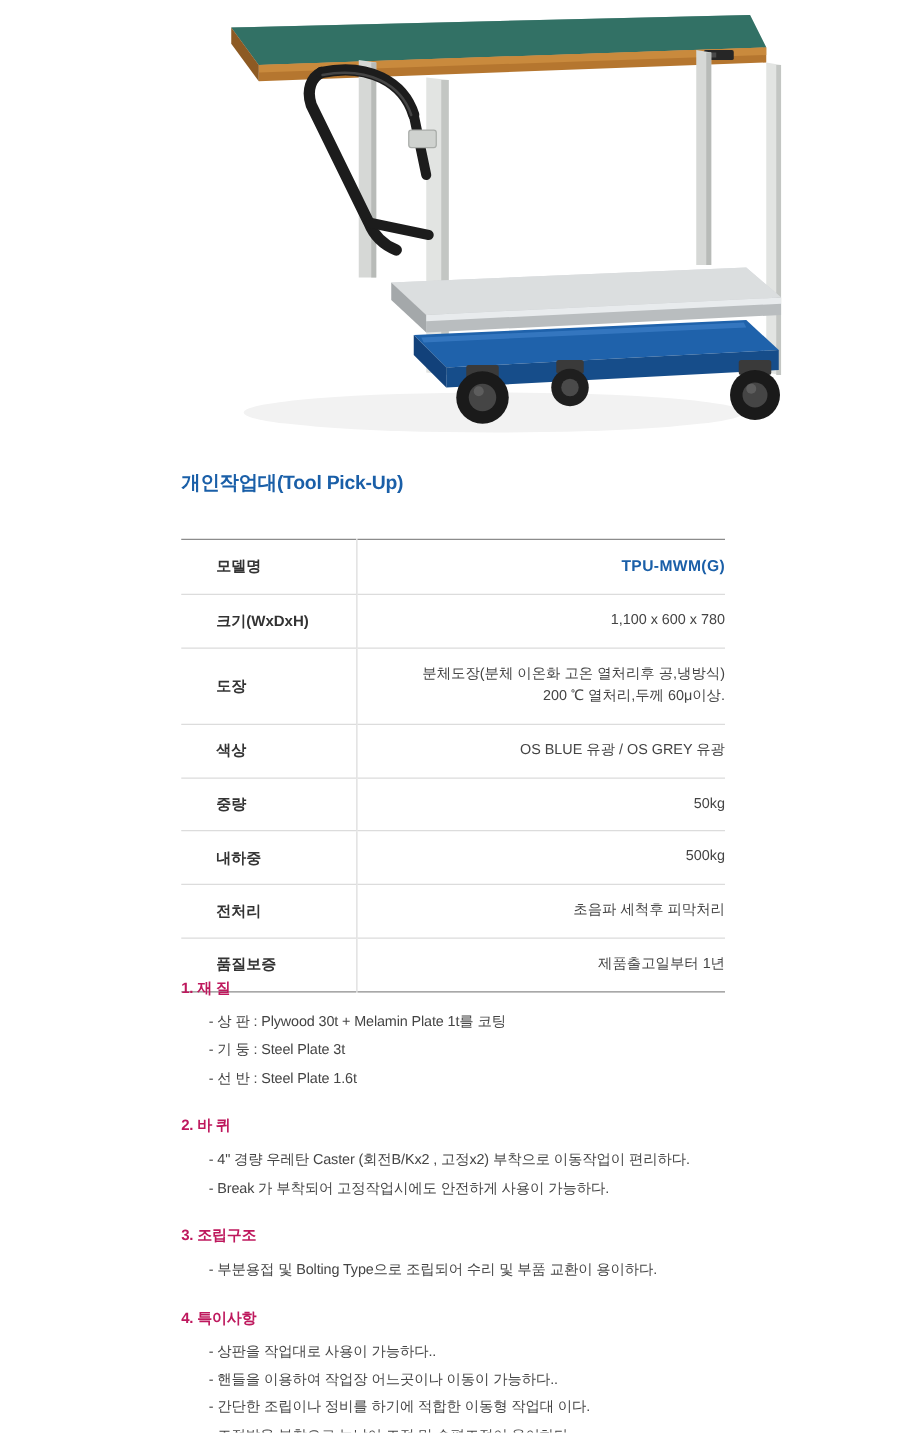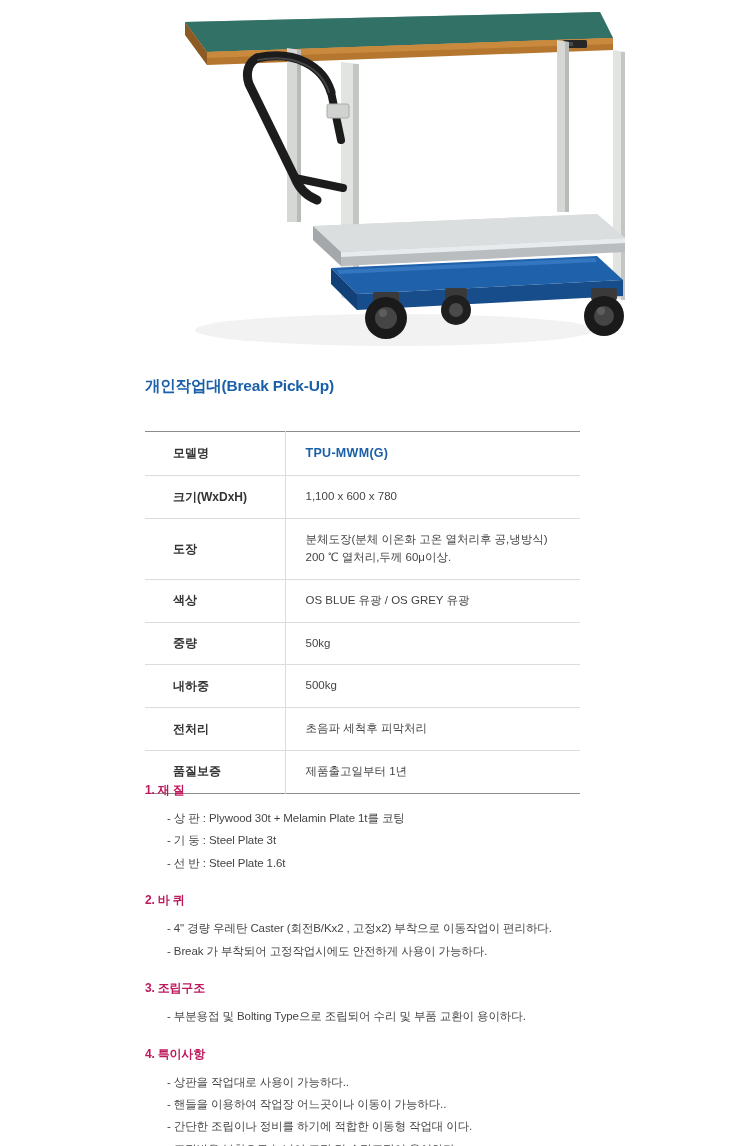--- a/index.html
+++ b/index.html
@@ -69,20 +69,21 @@
     vertical-align: middle;
     border-right: 1px solid #dcdcdc;
     background: #ffffff;
     font-size: 12px;
   }
   .spec-table td {
     padding: 12px 0 12px 20px;
     vertical-align: middle;
     color: #444444;
     line-height: 1.55;
+    text-align: right;
   }
   .spec-table td.model-val {
     color: #1a5fa8;
     font-weight: bold;
     font-size: 12.5px;
     letter-spacing: 0.3px;
   }
 
   
   .features {
@@ -194,21 +195,21 @@
     </g>
     <g>
       <rect x="574" y="280" width="10" height="20" fill="#c9ccc9"></rect>
       <ellipse cx="579" cy="308" rx="13" ry="9" fill="#1b1b1b"></ellipse>
     </g>
 
     <polygon points="436,52 448,54 448,296 436,294" fill="#dfe2df" opacity="0"></polygon>
   </svg>
 </div>
 
-<div class="product-title">개인작업대(Break Pick-Up)</div>
+<div class="product-title">개인작업대(Tool Pick-Up)</div>
 
 <table class="spec-table">
   <tbody>
       <tr>
         <th>모델명</th>
         <td class="model-val">TPU-MWM(G)</td>
       </tr>
       <tr>
         <th>크기(WxDxH)</th>
         <td>1,100 x 600 x 780</td>

